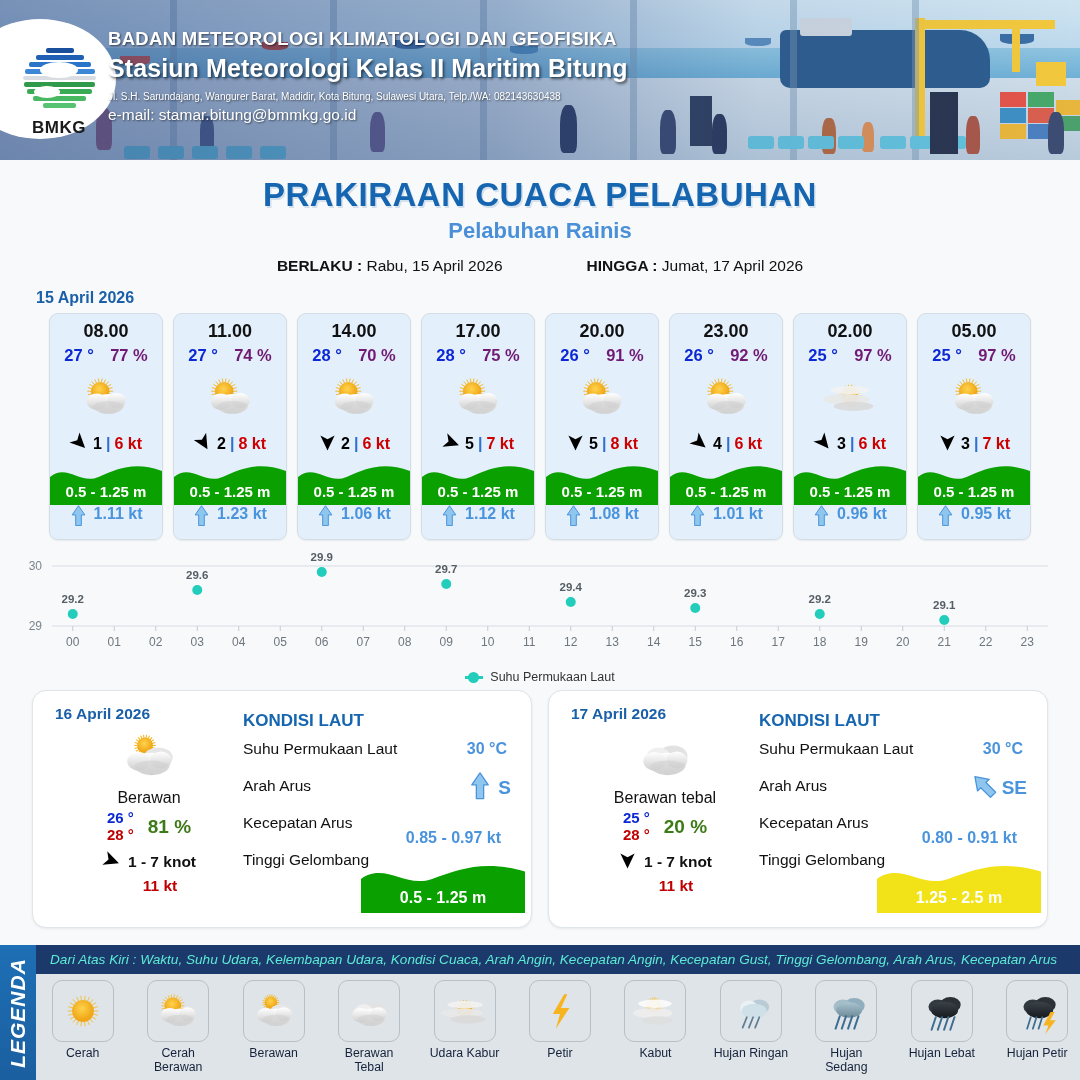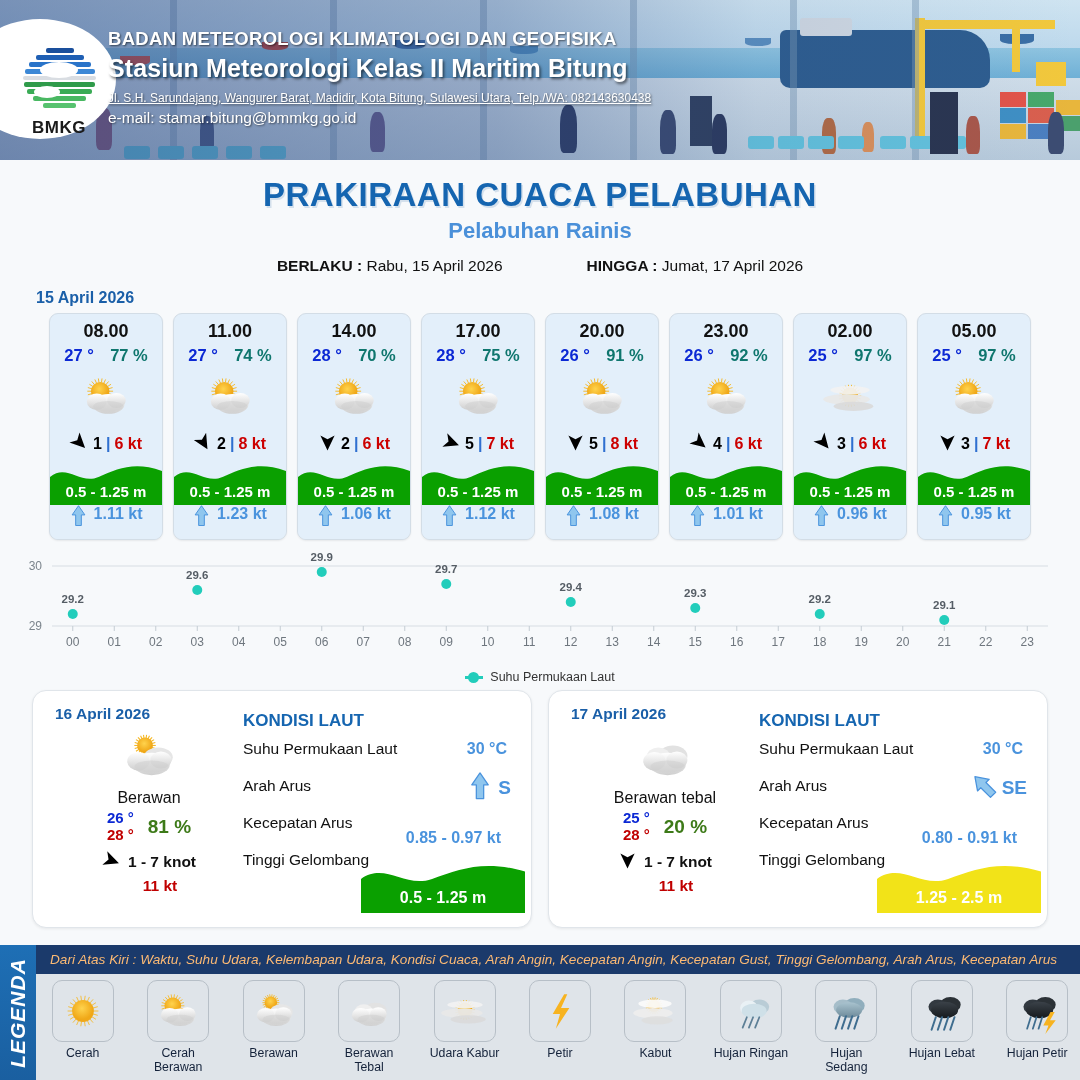--- a/index.html
+++ b/index.html
@@ -44,21 +44,21 @@
   .logo-circle { position: relative; width: 78px; height: 70px; margin: 0 auto; }
   .lg-row { position:absolute; left:0; height:5px; border-radius:2px; }
   .logo-txt { text-align:center; font-weight: bold; font-size: 17px; color:#1a1a1a;
     letter-spacing:.5px; margin-top:2px; }
 
   .hdr-text { position:absolute; left:108px; top:28px; z-index: 8; color:#fff; }
   .hdr-line1 { font-size: 18.5px; font-weight: bold; letter-spacing: .3px;
     text-shadow: 1px 1px 2px rgba(0,0,0,.55); }
   .hdr-line2 { font-size: 25px; font-weight: bold; margin-top: 4px; letter-spacing: .1px;
     text-shadow: 1.5px 1.5px 3px rgba(0,0,0,.6); }
-  .hdr-line3 { font-size: 12px; margin-top: 8px; text-shadow: 1px 1px 2px rgba(0,0,0,.55); text-decoration: underline; }
+  .hdr-line3 { font-size: 10px; margin-top: 8px; text-shadow: 1px 1px 2px rgba(0,0,0,.55); }
   .hdr-line4 { font-size: 15.5px; margin-top: 4px; text-shadow: 1px 1px 2px rgba(0,0,0,.55); }
 
   
   .title-main { text-align:center; margin-top: 16px; font-size: 33px; font-weight: bold;
     color: #1565b0; letter-spacing: .5px; text-shadow: 1.5px 1.5px 0 rgba(210,222,235,.95); }
   .title-sub { text-align:center; margin-top: 4px; font-size: 22px; font-weight: bold;
     color: #4a90d9; }
   .valid-row { display:flex; justify-content:center; gap: 84px; margin-top: 13px;
     font-size: 15.5px; color:#111; }
   .valid-row b { font-weight: bold; }
@@ -69,21 +69,21 @@
   
   .cards { display:flex; gap: 10px; padding: 0 49px; }
   .card {
     width: 122px; background: #e3effa; border: 1px solid #d3dde6;
     border-radius: 9px; overflow:hidden; position:relative;
     box-shadow: 0 1px 2px rgba(0,0,0,.07);
   }
   .c-time { text-align:center; font-size: 18px; font-weight:bold; color:#111; padding-top:7px; }
   .c-th { display:flex; justify-content:space-around; align-items:baseline; padding: 4px 6px 0; }
   .c-temp { font-size: 16.5px; font-weight:bold; color:#0b28d4; }
-  .c-hum { font-size: 16.5px; font-weight:bold; color:#0f766e; }
+  .c-hum { font-size: 16.5px; font-weight:bold; color:#701a75; }
   .c-icon { height: 64px; display:flex; align-items:center; justify-content:center; }
   .c-wind { display:flex; align-items:center; justify-content:center; gap:4px;
     height: 30px; font-size:16px; }
   .c-wdir { font-weight:bold; color:#000; font-size: 16px; }
   .c-sep { color:#2f6fd0; font-weight:bold; }
   .c-wspd { color:#cc0000; font-weight:bold; font-size:16px; }
   .wave-band { position:relative; height: 46px; }
   .wave-svg { position:absolute; left:0; bottom:0; width:100%; height:46px; display:block; }
   .wave-text { position:absolute; left:0; right:0; bottom: 5px; text-align:center;
     color:#fff; font-weight:bold; font-size: 15px; z-index:3; }
@@ -137,21 +137,21 @@
   .legend-side {
     width: 36px; background: linear-gradient(180deg,#1e6fb5 0%, #1a5fa0 100%);
     display:flex; align-items:center; justify-content:center;
   }
   .legend-side span {
     transform: rotate(-90deg); white-space:nowrap; color:#fff; font-weight:bold;
     font-style: italic; font-size: 21px; letter-spacing: 1px;
   }
   .legend-main { flex:1; background:#dfe4e9; position:relative; }
   .legend-caption {
-    background: #1b3a6b; color:#fdba74; font-style: italic; font-size: 13.6px;
+    background: #1b3a6b; color:#5eead4; font-style: italic; font-size: 13.6px;
     padding: 7px 10px 7px 14px; white-space: nowrap; overflow:hidden;
   }
   .legend-items { display:flex; padding: 6px 4px 0 8px; gap: 18px; }
   .legend-item { flex:1; text-align:center; }
   .legend-icon-box {
     width: 62px; height: 62px; margin: 0 auto; border: 1px solid #b7bfc7;
     border-radius: 10px; background: #dfe4e9;
     display:flex; align-items:center; justify-content:center;
   }
   .legend-label { font-size: 12.3px; color:#14223a; margin-top: 4px; }

